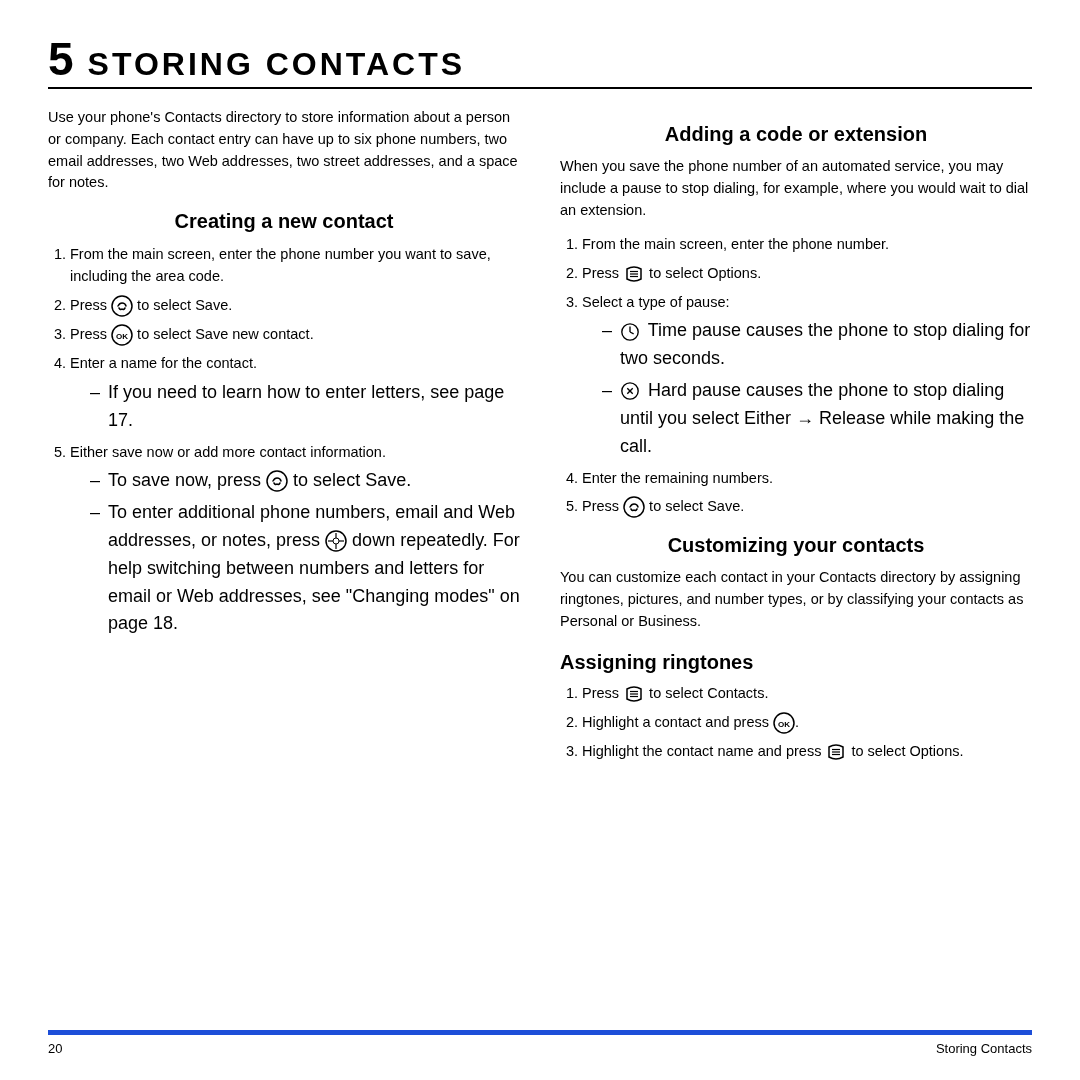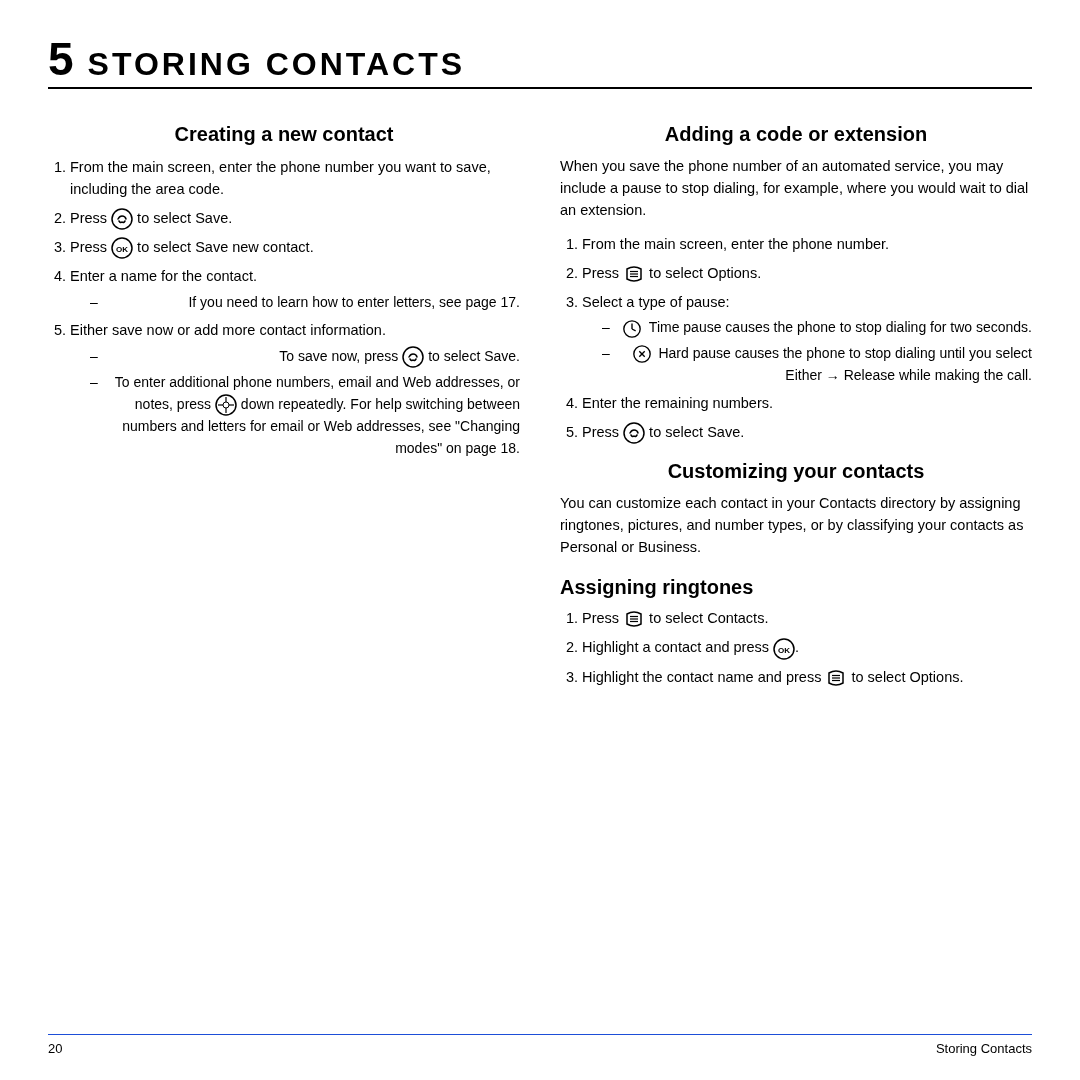--- a/index.html
+++ b/index.html
@@ -72,26 +72,25 @@
       line-height: 1.55;
       margin-bottom: 6px;
     }
     ul {
       list-style: none;
       padding-left: 20px;
       margin-top: 4px;
       margin-bottom: 4px;
     }
     ul > li {
-      font-size: 14px;
+      font-size: 18px;
       line-height: 1.55;
       margin-bottom: 4px;
       position: relative;
       padding-left: 18px;
-      text-align: right;
     }
     ul > li::before {
       content: "–";
       position: absolute;
       left: 0;
     }
     .bold { font-weight: normal; }
     
     .icon-save {
       display: inline-block;
@@ -121,21 +120,21 @@
       height: 22px;
     }
     .page-footer {
       position: absolute;
       bottom: 24px;
       left: 48px;
       right: 48px;
       display: flex;
       justify-content: space-between;
       font-size: 13px;
-      border-top: 1px solid #1d4ed8;
+      border-top: 5px solid #1d4ed8;
       padding-top: 6px;
     }
     .sub-section-title {
       font-size: 20px;
       font-weight: bold;
       margin-top: 18px;
       margin-bottom: 8px;
     }
   </style>
 </head>
@@ -145,20 +144,21 @@
 
   <div class="page-header">
     <span class="chapter-number">5</span>
     <span class="chapter-title">Storing Contacts</span>
   </div>
   <hr class="header-rule">
 
   <div class="two-col">
 
     <div class="col-left">
+      <p class="intro-text">Use your phone's Contacts directory to store information about a person or company. Each contact entry can have up to six phone numbers, two email addresses, two Web addresses, two street addresses, and a space for notes.</p>
 
       <div class="section">
         <div class="section-title">Creating a new contact</div>
         <ol>
 
           <li>
             From the main screen, enter the phone number you want to save, including the area code.
           </li>
 
           <li>

